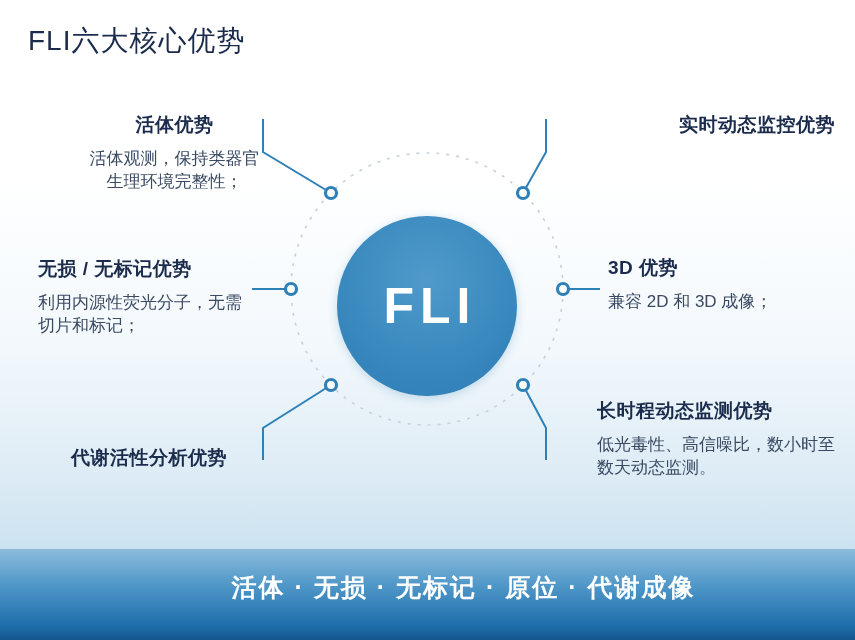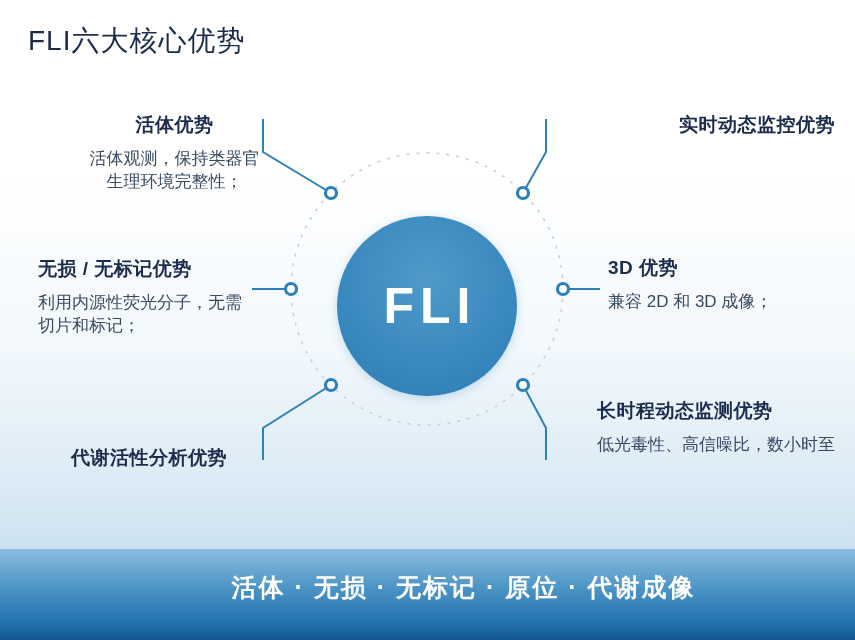--- a/index.html
+++ b/index.html
@@ -124,20 +124,21 @@
   </div>
 
   <div class="adv bl">
     <div class="adv-title">代谢活性分析优势</div>
   </div>
 
   <div class="adv br">
     <div class="adv-title">长时程动态监测优势</div>
     <div class="adv-desc">
       <div>低光毒性、高信噪比，数小时至</div>
+      <div>数天动态监测。</div>
     </div>
   </div>
 
   <div class="banner">
     <div class="banner-text">活体 · 无损 · 无标记 · 原位 · 代谢成像</div>
   </div>
 
 </div>
 
 </body></html>

